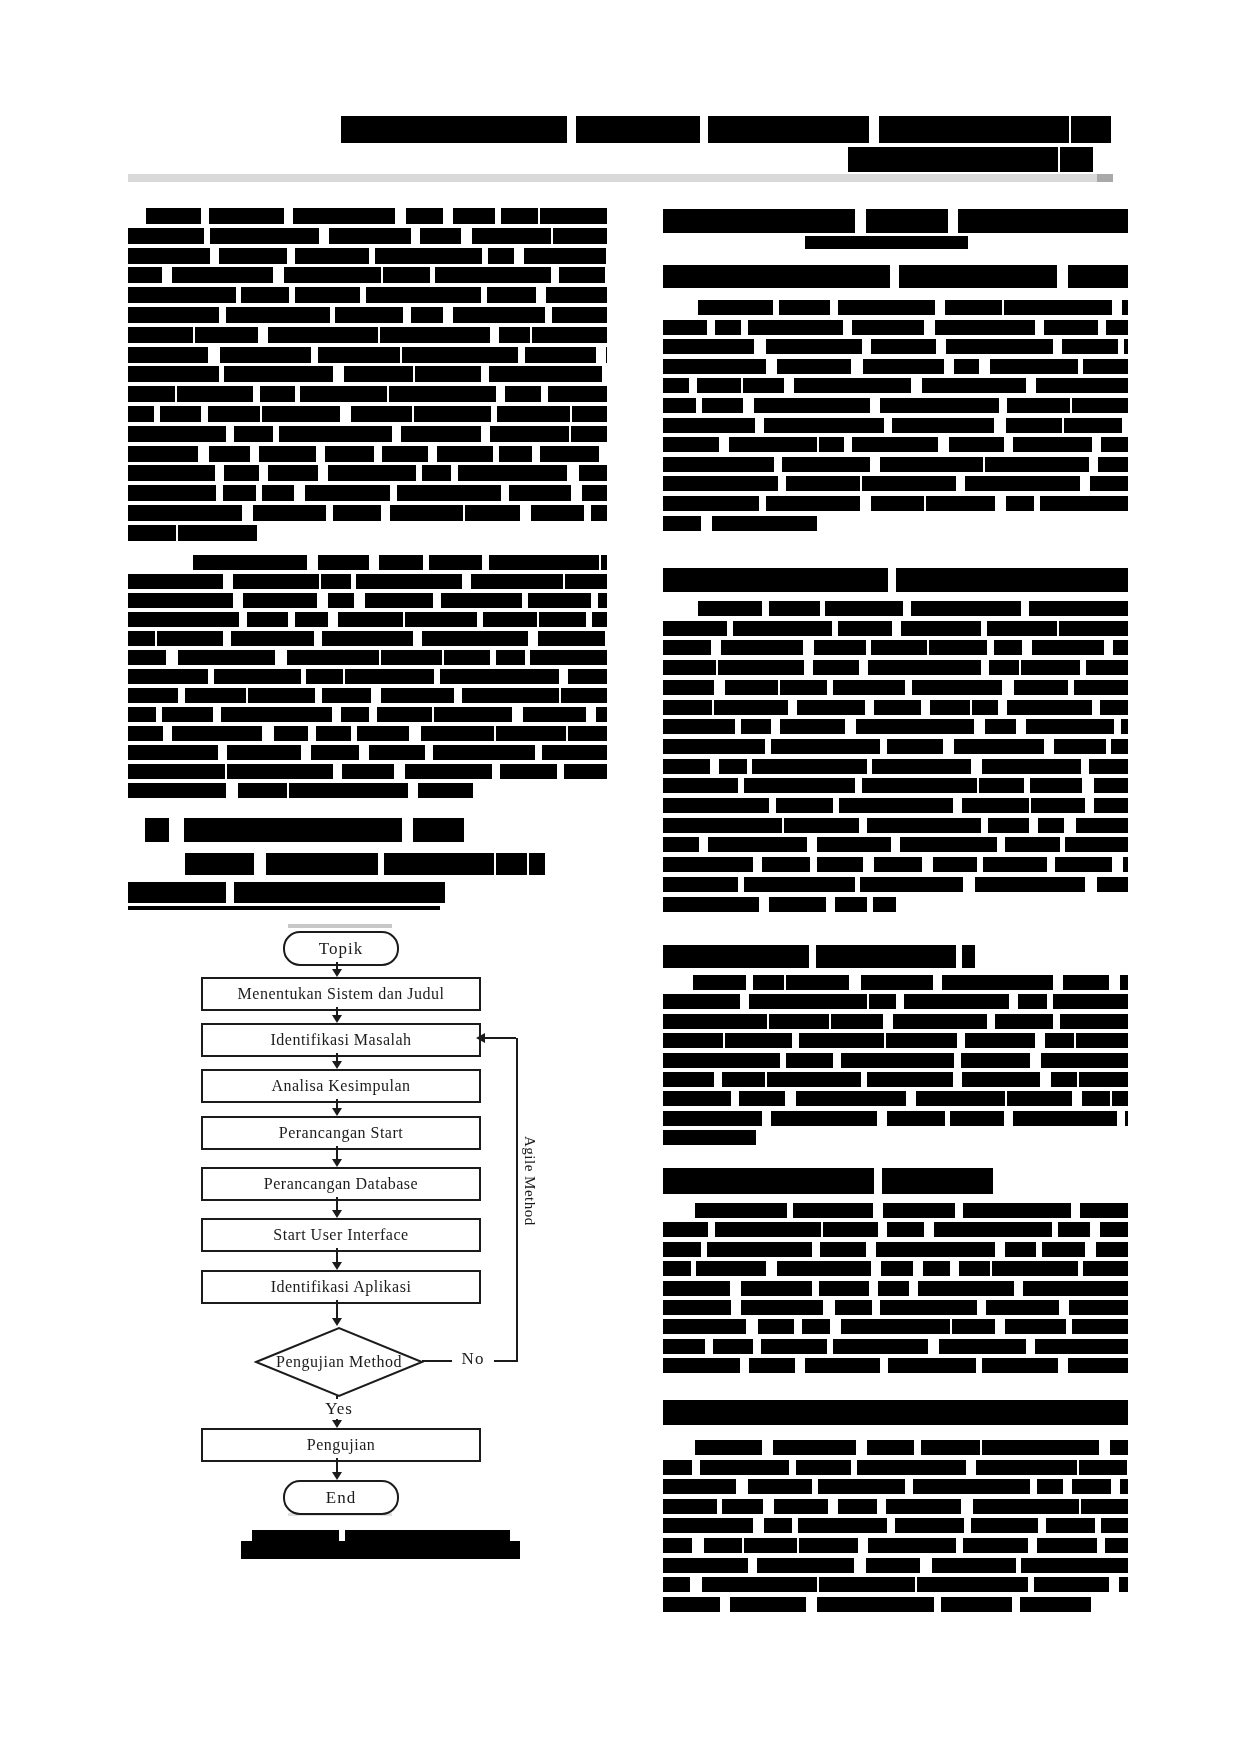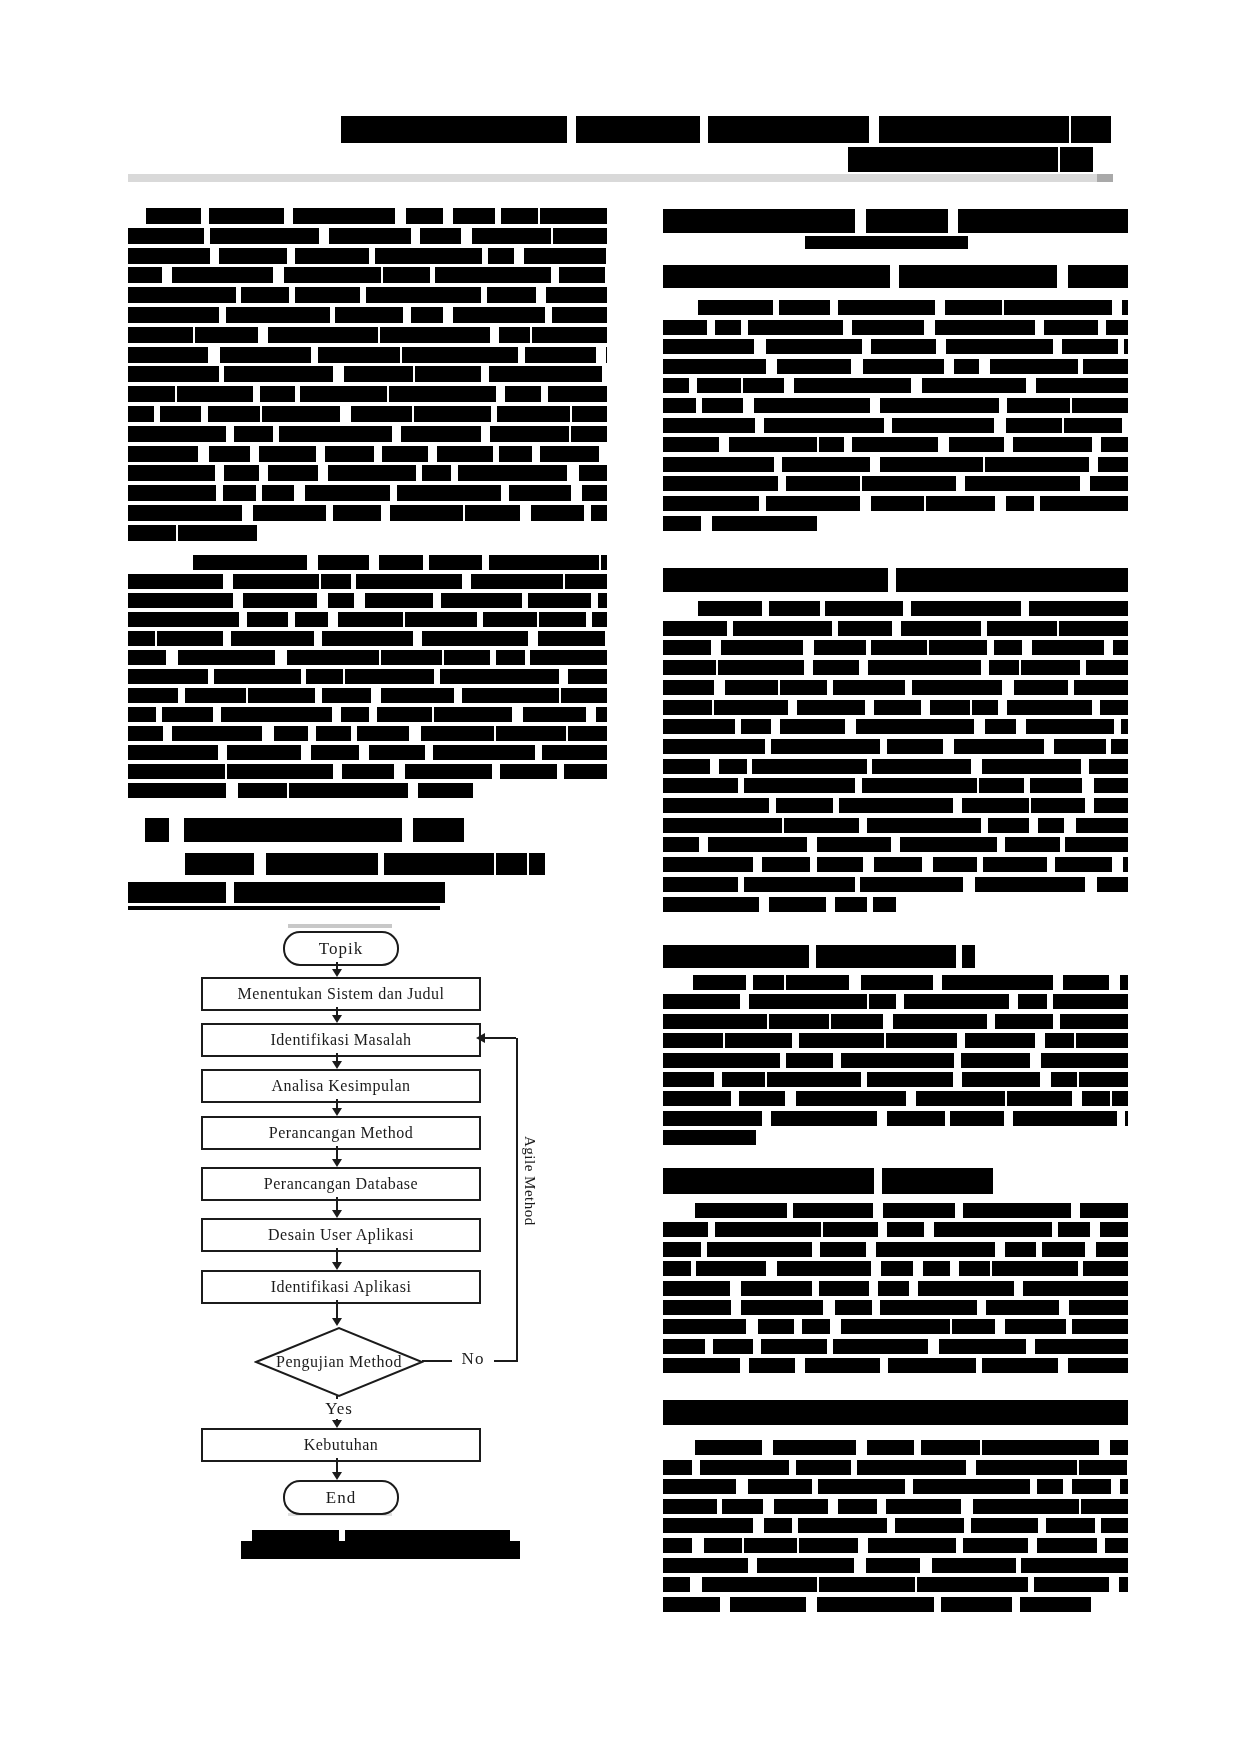--- a/index.html
+++ b/index.html
@@ -716,31 +716,31 @@
       <span>Identifikasi Masalah</span>
     </div>
 
     <div class="fc-arr fc-a3"></div>
     <div class="fc-box fc-b3">
       <span>Analisa Kesimpulan</span>
     </div>
 
     <div class="fc-arr fc-a4"></div>
     <div class="fc-box fc-b4">
-      <span>Perancangan Method</span>
+      <span>Perancangan Start</span>
     </div>
 
     <div class="fc-arr fc-a5"></div>
     <div class="fc-box fc-b5">
       <span>Perancangan Database</span>
     </div>
 
     <div class="fc-arr fc-a6"></div>
     <div class="fc-box fc-b6">
-      <span>Desain User Aplikasi</span>
+      <span>Start User Interface</span>
     </div>
 
     <div class="fc-arr fc-a7"></div>
     <div class="fc-box fc-b7">
       <span>Identifikasi Aplikasi</span>
     </div>
 
     <div class="fc-arr fc-a8"></div>
     <svg class="fc-diamond" viewBox="0 0 170 72">
       <polygon points="2,36 85,2 168,36 85,70" fill="#ffffff" stroke="#1b1b1b" stroke-width="2"></polygon>
@@ -752,21 +752,21 @@
     <div class="fc-loop-h1"></div>
     <div class="fc-loop-v"></div>
     <div class="fc-loop-h2"></div>
     <div class="fc-loop-head"></div>
     <div class="fc-no">No</div>
     <div class="fc-agile">Agile Method</div>
 
     <div class="fc-arr fc-a9"></div>
     <div class="fc-yes">Yes</div>
     <div class="fc-box fc-b8">
-      <span>Kebutuhan</span>
+      <span>Pengujian</span>
     </div>
 
     <div class="fc-arr fc-a10"></div>
     <div class="fc-oval fc-end">
       <span>End</span>
     </div>
 
   </div>
 </div>
 

